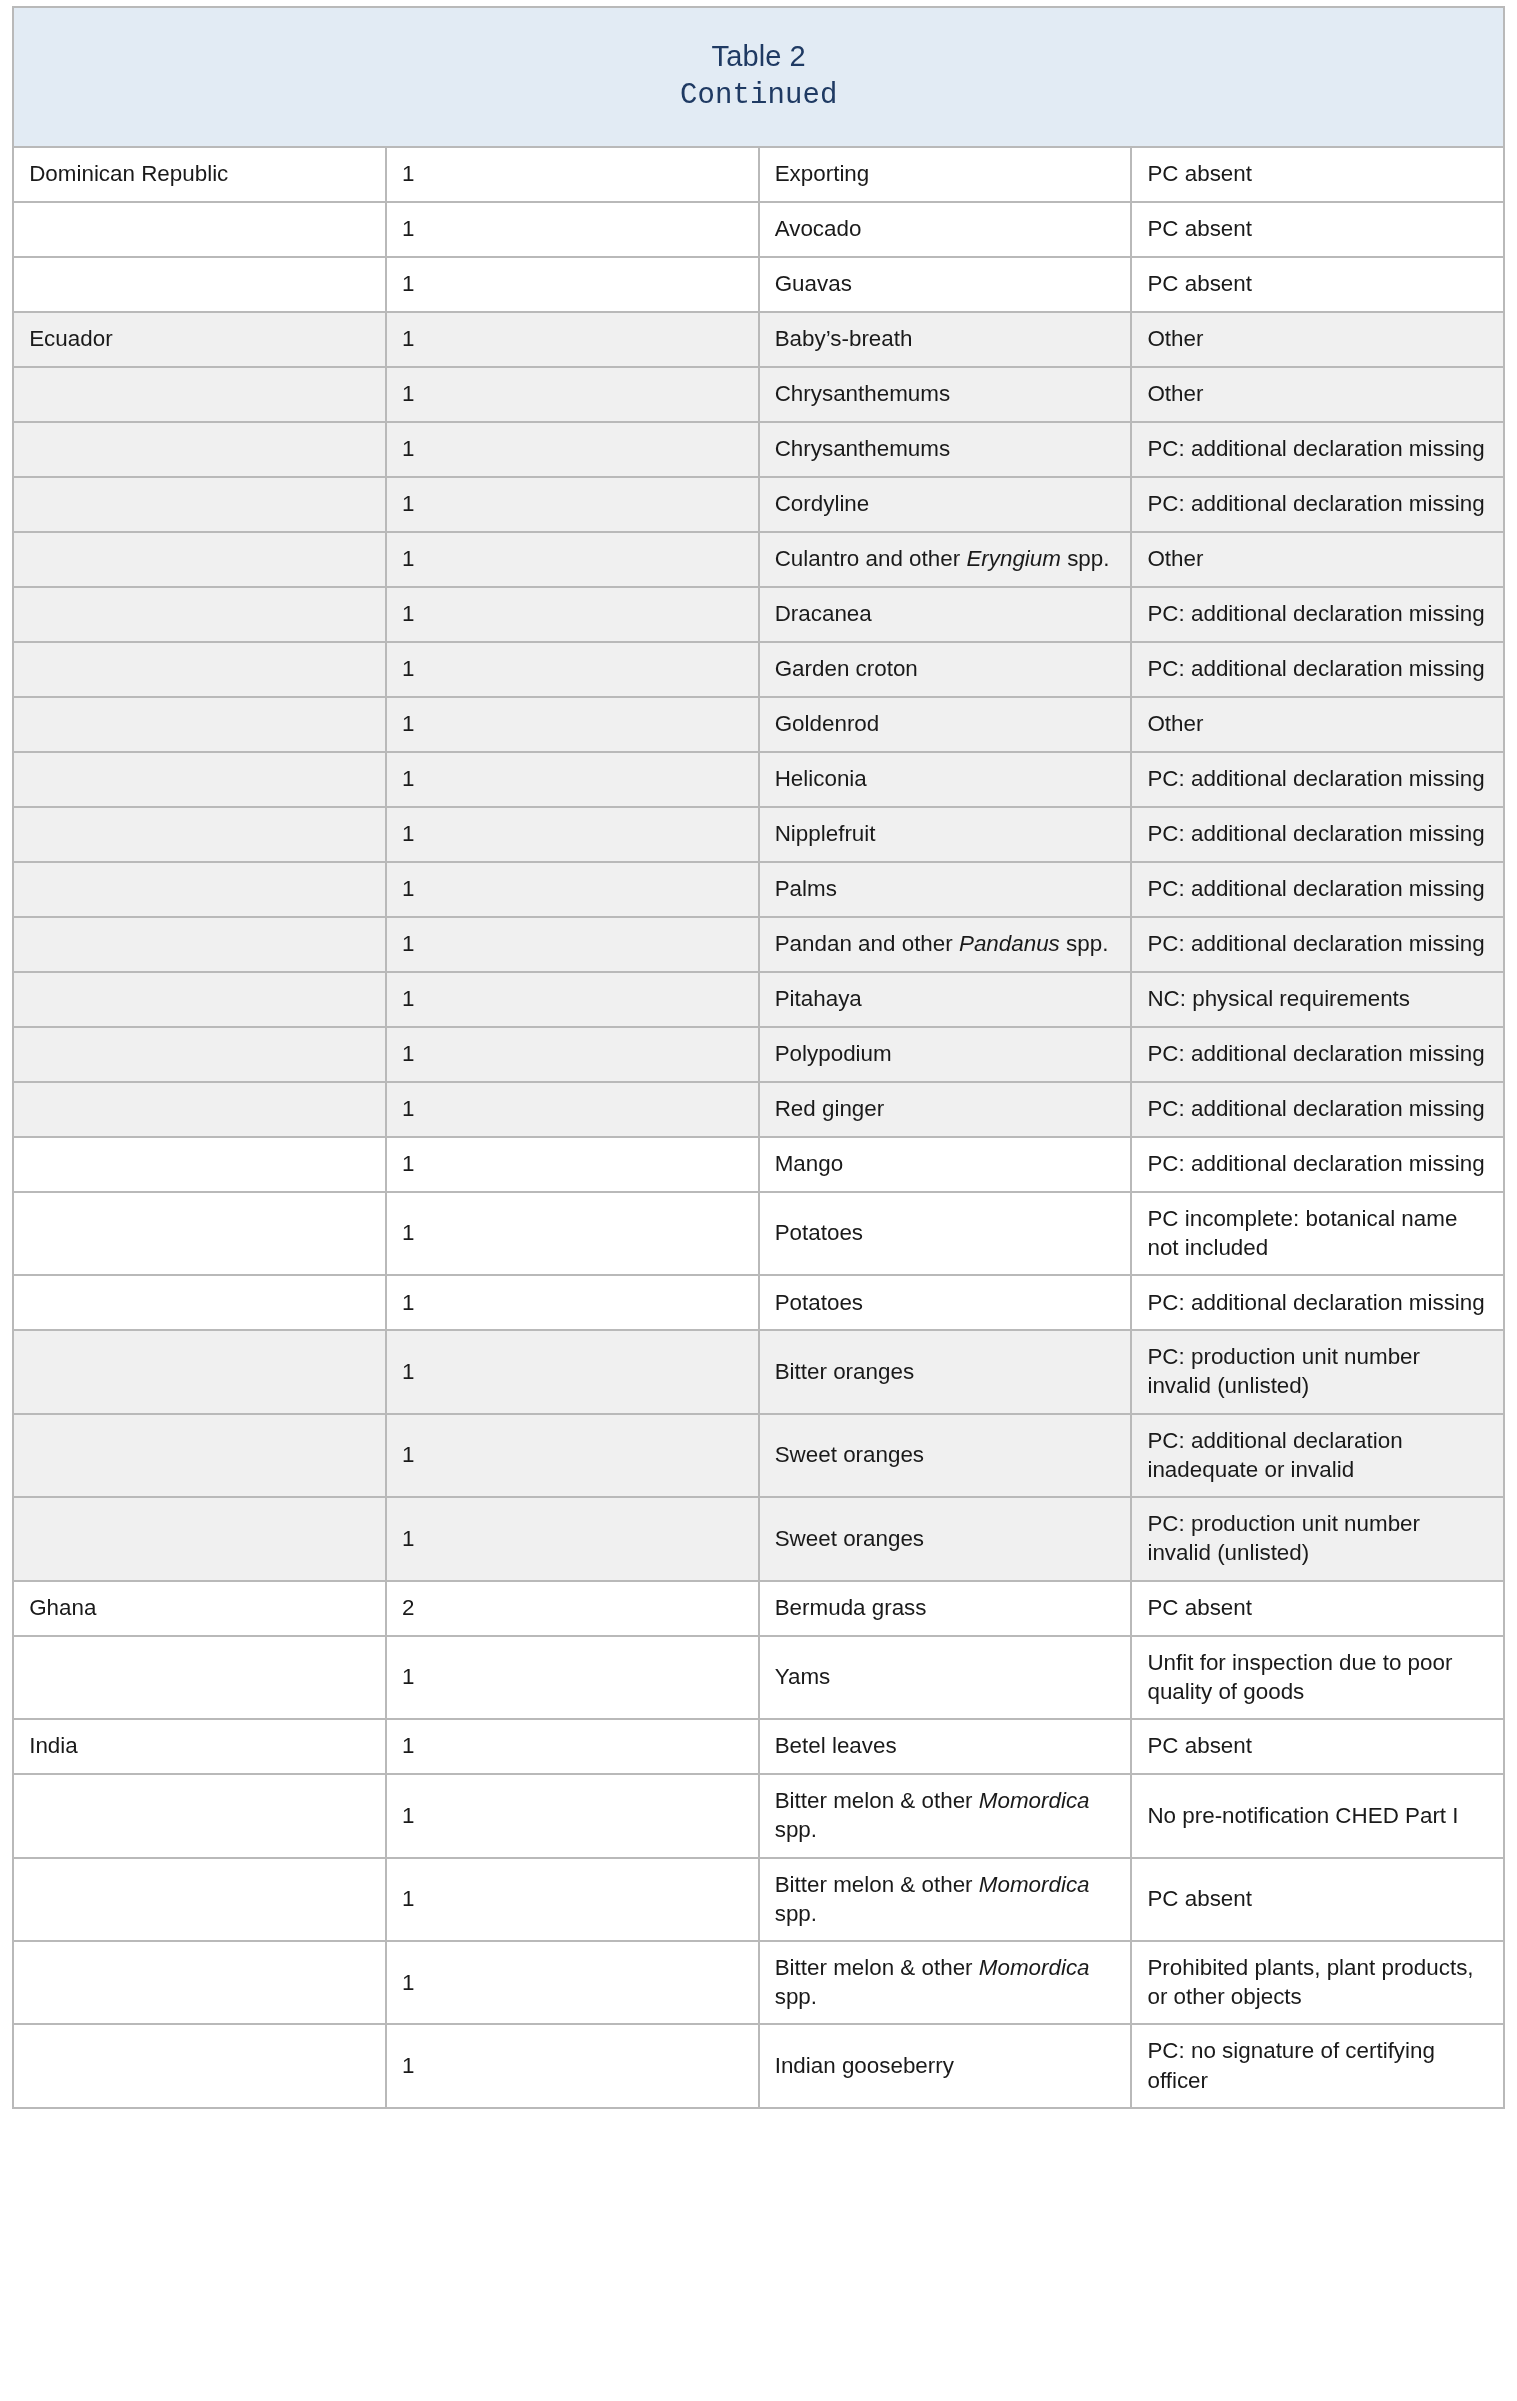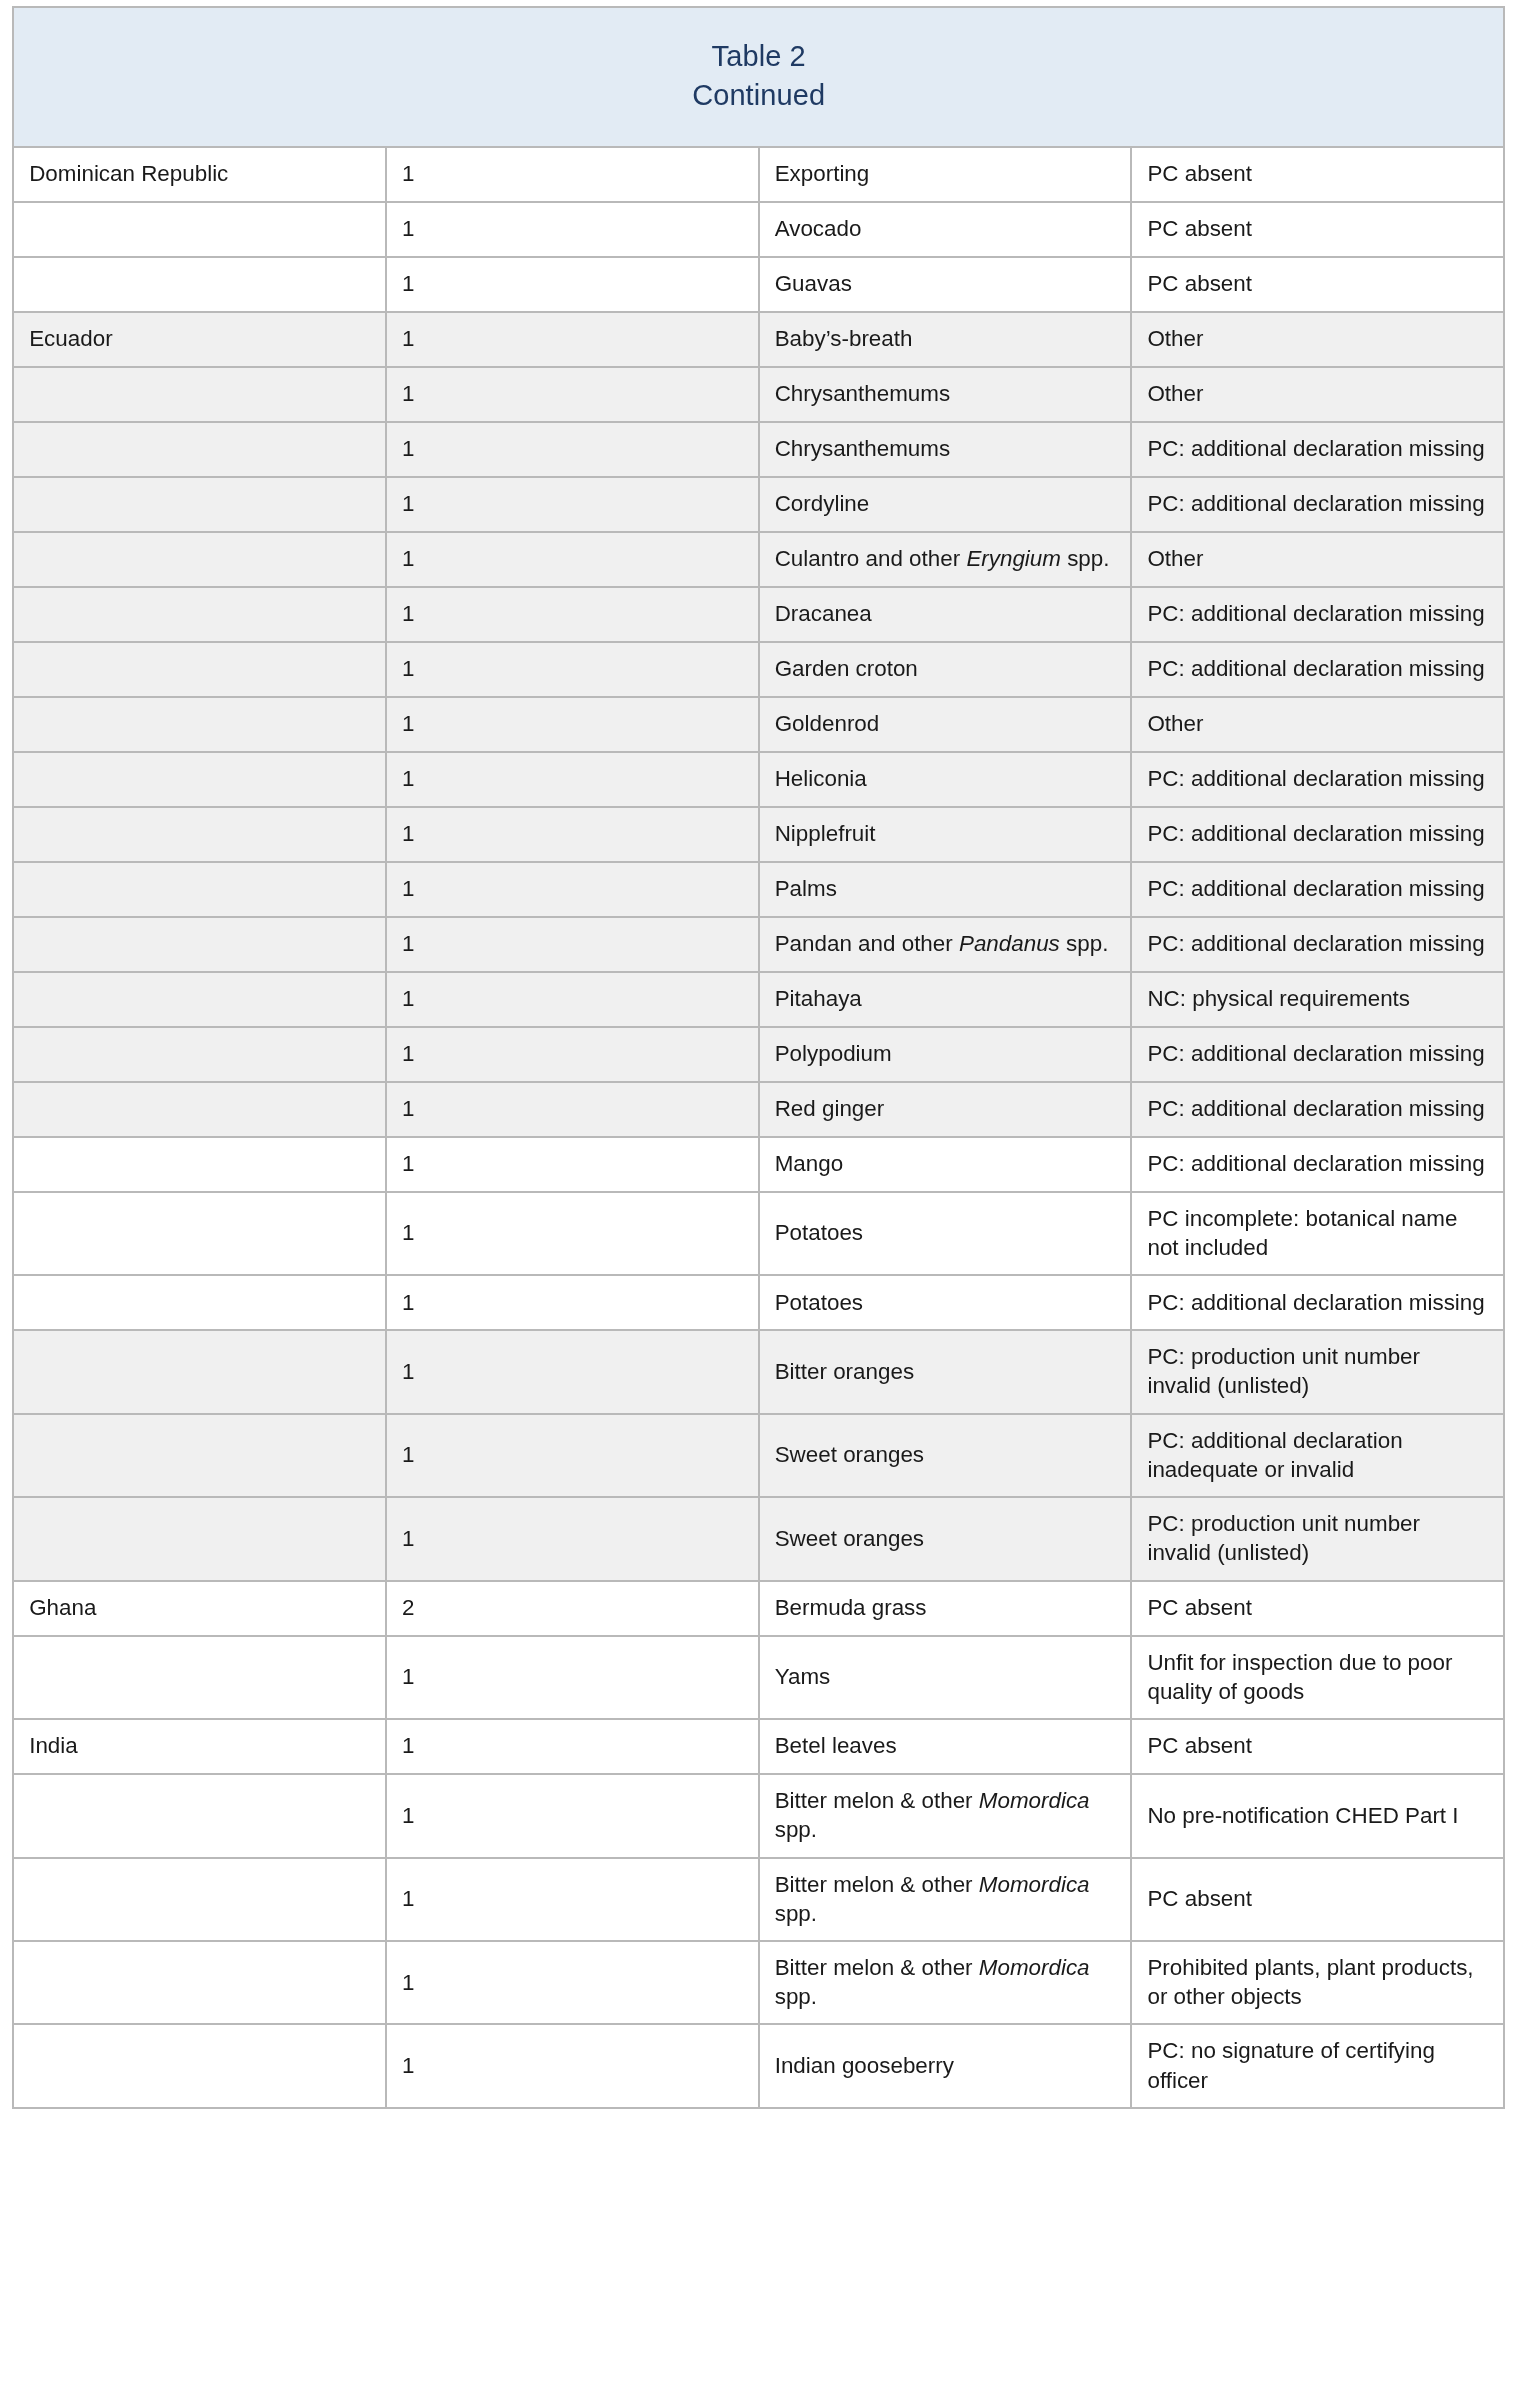--- a/index.html
+++ b/index.html
@@ -38,21 +38,21 @@
   .title-cell {
     background: #e2ebf4;
     color: #1f3a63;
     text-align: center;
     font-size: 29px;
     line-height: 1.35;
     font-weight: 400;
     padding: 28.5px 6.8px 31px 6.8px;
     letter-spacing: 0.1px;
   }
-  .title-line2 { display: block; }
+  .title-line2 { display: block; font-family: Liberation Mono, monospace; }
 
   
   .hdr {
     background: #dfe9f5;
     color: #1f3a63;
     font-size: 28px;
     font-weight: 400;
     text-align: left;
     padding: 17.7px 15px 20.4px 15px;
     line-height: 1.28;

